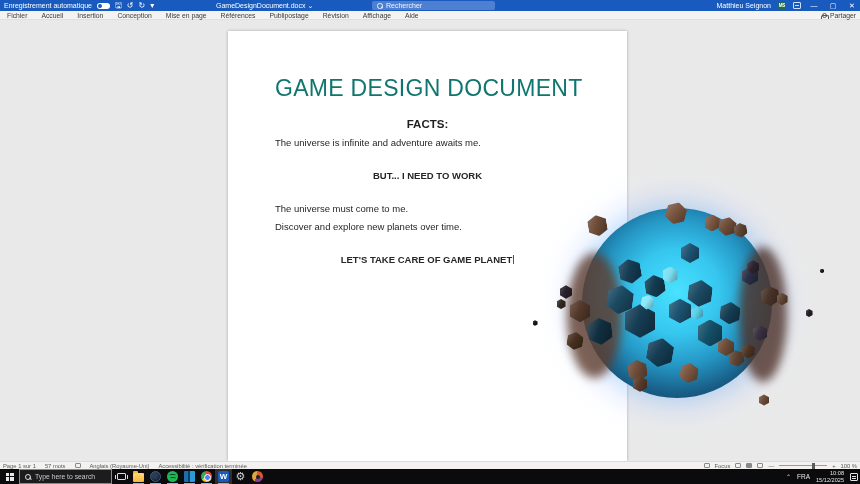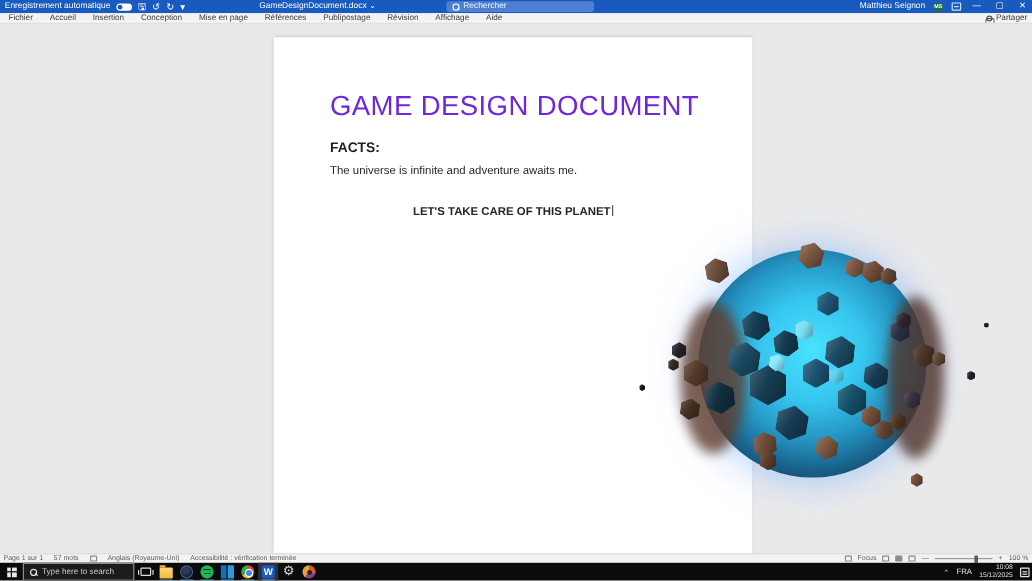--- a/index.html
+++ b/index.html
@@ -28,23 +28,23 @@
   .tabrow { position:absolute; left:0; top:11px; width:860px; height:9px; background:#f4f3f2; border-bottom:1px solid #e1e0df; display:flex; align-items:center; font-size:6.8px; color:#3b3a39; }
   .tab { padding:0 7px; line-height:9px; white-space:nowrap; }
   .share { position:absolute; right:4px; top:0; height:9px; display:flex; align-items:center; gap:3px; color:#3b3a39; }
   .share-ic { width:6px; height:6px; position:relative; }
   .share-ic::before{ content:""; position:absolute; left:1.5px; top:0; width:3px; height:3px; border-radius:50%; border:1px solid #555; }
   .share-ic::after{ content:""; position:absolute; left:0; bottom:0; width:6px; height:2.5px; border:1px solid #555; border-bottom:none; border-radius:2px 2px 0 0; }
 
   
   .docarea { position:absolute; left:0; top:20px; width:860px; height:441px; background:#e9e9e9; }
   .page { position:absolute; left:228px; top:11px; width:399px; height:430px; background:#fff; box-shadow:0 0 3px rgba(0,0,0,0.28); padding:44px 47px 0 47px; color:#262626; }
-  .page h1 { font-size:23px; font-weight:500; letter-spacing:0.3px; text-align:center; color:#6d28d9; white-space:nowrap; }
+  .page h1 { font-size:23px; font-weight:500; letter-spacing:0.3px; text-align:center; color:#0f766e; white-space:nowrap; }
   .blk { line-height:1.15; }
-  .blk.heading { font-size:11.5px; font-weight:bold; color:#1f1f1f; margin:16px 0 7px 0; }
+  .blk.heading { font-size:11.5px; font-weight:bold; color:#1f1f1f; margin:16px 0 7px 0;text-align:center; }
   .blk.body { font-size:9.5px; margin-bottom:7px; }
   .blk.center-bold { font-size:9.5px; font-weight:bold; text-align:center; margin:22px 0; }
   .blk.cursor::after { content:""; display:inline-block; width:1px; height:9px; background:#555; margin-left:1px; vertical-align:-1px; }
 
   
   .planet-widget { position:absolute; left:527px; top:155px; width:300px; height:296px; pointer-events:none; }
   .glow { position:absolute; left:0; top:0; width:300px; height:296px; border-radius:50%;
     background:radial-gradient(closest-side, rgba(120,232,255,0.95) 30%, rgba(70,195,245,0.85) 42%, rgba(100,175,250,0.4) 58%, rgba(175,200,255,0.18) 74%, rgba(230,238,255,0.08) 85%, rgba(255,255,255,0) 98%); }
   .pbase { position:absolute; left:55px; top:53px; width:190px; height:190px; border-radius:50%;
     background:radial-gradient(circle at 50% 44%, #49e2ff 0%, #36c6ef 30%, #2596c4 52%, #19618b 70%, #123a55 86%, #0d2638 100%); }
@@ -147,21 +147,24 @@
     <span>Partager</span>
   </div>
 
   <div class="docarea">
     <div class="page">
       <h1>GAME DESIGN DOCUMENT</h1>
       <div>
 
       <div class="blk heading">FACTS:</div>
           <div class="blk body">The universe is infinite and adventure awaits me.</div>
-          <div class="blk center-bold cursor">LET'S TAKE CARE OF THIS PLANET</div>
+          <div class="blk center-bold">BUT... I NEED TO WORK</div>
+          <div class="blk body">The universe must come to me.</div>
+          <div class="blk body">Discover and explore new planets over time.</div>
+          <div class="blk center-bold cursor">LET'S TAKE CARE OF GAME PLANET</div>
         </div>
     </div>
   </div>
 
   <div class="planet-widget">
     <div class="glow"></div>
     <div class="pbase"></div>
     <div class="crescent left"></div>
     <div class="crescent right"></div>
     <div>

